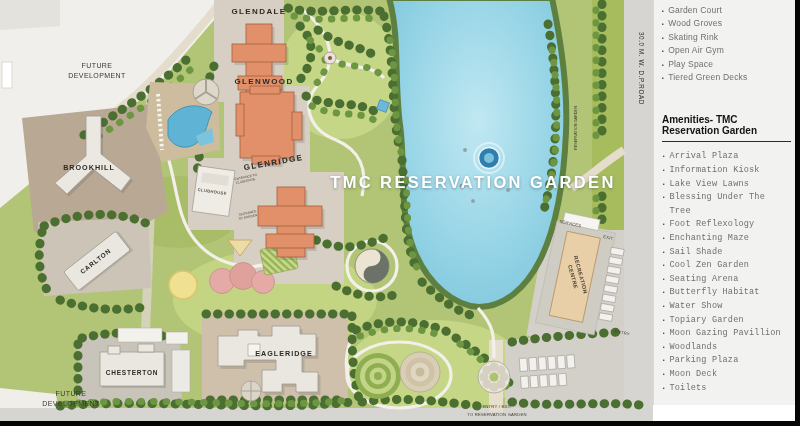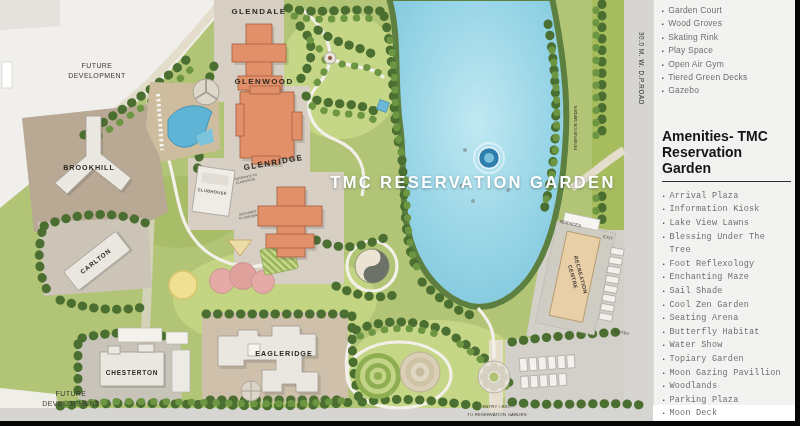--- a/index.html
+++ b/index.html
@@ -7,21 +7,21 @@
   .stage{position:relative;width:800px;height:426px;background:#fff;}
   .map{position:absolute;left:0;top:0;width:653px;height:421px;overflow:hidden;background:#b2c576;}
   .sidebar{position:absolute;left:653px;top:0;width:142px;height:405px;background:#f2f2f0;border-left:1px solid #dadad6;box-sizing:border-box;}
   .bar-bottom{position:absolute;left:0;top:421px;width:800px;height:5px;background:#060606;}
   .bar-right{position:absolute;left:795px;top:0;width:5px;height:426px;background:#060606;}
   .list{margin:0;padding:4px 4px 0 8px;list-style:none;}
   .list li{display:flex;align-items:baseline;gap:4px;font-size:8.5px;color:#6f6f6f;letter-spacing:0.2px;}
   .list-top li{line-height:12.4px;}
   .list-main li{line-height:13.6px;font-family:Liberation Mono, monospace;}
   .bullet{font-size:5.5px;color:#4b4b4b;}
-  .heading{margin:30px 4px 0 8px;font-size:14px;font-weight:bold;color:#141414;}
+  .heading{margin:30px 4px 0 8px;font-size:10px;font-weight:bold;color:#141414;}
   .rule{margin:5px 4px 4px 8px;height:1px;background:#2d2d2d;}
   svg text{font-family:"Liberation Sans",sans-serif;font-weight:bold;fill:#2d2a24;}
   .map-title{font-size:16.5px;letter-spacing:2.4px;fill:#ffffff;text-shadow:0 1px 3px rgba(40,60,70,0.45);}
   .lbl8{font-size:8px;letter-spacing:1.4px;}
   .lbl7{font-size:7.2px;letter-spacing:1px;}
   .lbl65{font-size:6.5px;letter-spacing:0.8px;}
   .lbl-reg{font-size:7px;font-weight:normal;letter-spacing:0.4px;fill:#3a372f;}
   .lbl-tiny{font-size:4.2px;font-weight:normal;fill:#45413a;letter-spacing:0.2px;}
   .lbl-micro{font-size:3.2px;font-weight:normal;fill:#4a463e;}
   .lbl-road{font-size:6.3px;font-weight:normal;letter-spacing:0.6px;fill:#2e2e2e;}
@@ -347,33 +347,29 @@
         <li>
           <span class="bullet">▪</span>
           <span>Wood Groves</span>
         </li>
         <li>
           <span class="bullet">▪</span>
           <span>Skating Rink</span>
         </li>
         <li>
           <span class="bullet">▪</span>
+          <span>Open Air Gym</span>
+        </li>
+        <li>
+          <span class="bullet">▪</span>
           <span>Play Space</span>
         </li>
         <li>
           <span class="bullet">▪</span>
-          <span>Open Air Gym</span>
-        </li>
-        <li>
-          <span class="bullet">▪</span>
           <span>Tiered Green Decks</span>
-        </li>
-        <li>
-          <span class="bullet">▪</span>
-          <span>Gazebo</span>
         </li>
       </ul>
     <h3 class="heading">Amenities- TMC Reservation Garden</h3>
     <div class="rule"></div>
     <ul class="list list-main">
         <li>
           <span class="bullet">▪</span>
           <span>Arrival Plaza</span>
         </li>
         <li>

